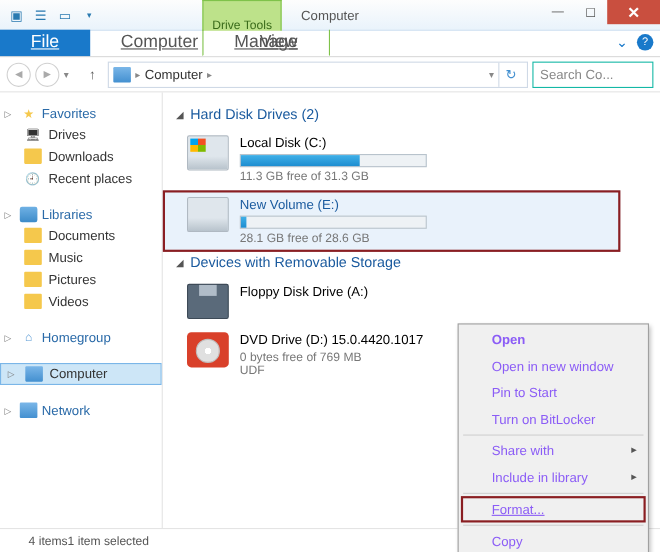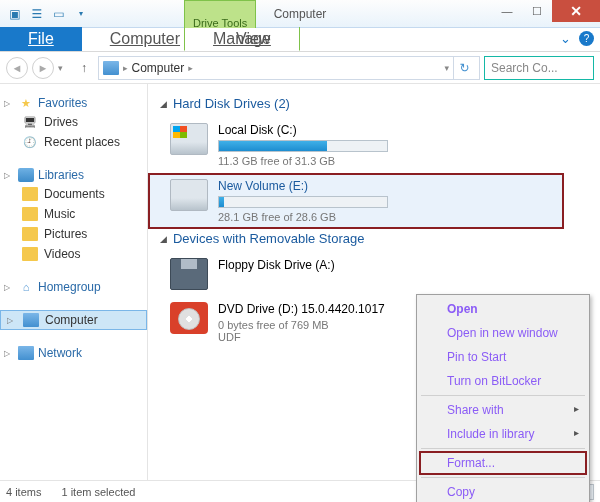--- a/index.html
+++ b/index.html
@@ -61,23 +61,23 @@
 .drive .dname.black { color: #000; }
 .progress { width: 170px; height: 12px; border: 1px solid #b8c3cc; background: #eef2f5; margin-bottom: 3px; }
 .progress .bar { height: 100%; background: linear-gradient(#3fb0e8,#1d8dd0); }
 .drive .dfree { font-size: 11px; color: #777; }
 
 .ctxmenu { position: absolute; right: 10px; top: 210px; width: 174px; background: #f0f0f0; border: 1px solid #a0a0a0; box-shadow: 2px 2px 4px rgba(0,0,0,.25); padding: 2px; font-size: 12px; }
 .ctxmenu .mi { padding: 5px 20px 5px 28px; color: #8b5cf6; position: relative; }
 .ctxmenu .mi.bold { font-weight: bold; }
 .ctxmenu .mi.sub::after { content: "▸"; position: absolute; right: 8px; top: 5px; font-size: 10px; color: #555; }
 .ctxmenu .sep { height: 1px; background: #d0d0d0; margin: 2px 2px; }
-.ctxmenu .mi.ring { outline: 2px solid #8a1e22; outline-offset: -2px; }
-
-.status { height: 22px; border-top: 1px solid #e4e4e4; display: flex; align-items: center; padding: 0 6px; gap: 20px; font-size: 11px; color: #555; }
+.ctxmenu .mi.ring { outline: 2px solid #8a1e22; outline-offset: -2px; text-decoration: underline; }
+
+.status { height: 22px; border-top: 1px solid #e4e4e4; display: flex; align-items: center; padding: 0 26px; font-size: 11px; color: #555; }
 .status .rside { margin-left: auto; display: flex; gap: 6px; }
 .status .vbtn { width: 20px; height: 16px; border: 1px solid #c0c8d0; background: #eef4fa; }
 </style>
 </head>
 <body>
 
 <div class="titlebar">
   <div class="qat">
     <span class="ico">▣</span>
     <span class="ico">☰</span>
@@ -127,20 +127,24 @@
       <div class="grouphdr">
           <span class="tri">▷</span>
           <span class="ico ico-star">★</span>
           <span>Favorites</span>
         </div>
       <div class="item">
           <span class="ico">🖥</span>
           <span>Drives</span>
         </div>
       <div class="item">
+          <span class="ico ico-folder"></span>
+          <span>Downloads</span>
+        </div>
+      <div class="item">
           <span class="ico">🕘</span>
           <span>Recent places</span>
         </div>
     </div>
     <div class="group">
       <div class="grouphdr">
           <span class="tri">▷</span>
           <span class="ico ico-lib"></span>
           <span>Libraries</span>
         </div>

